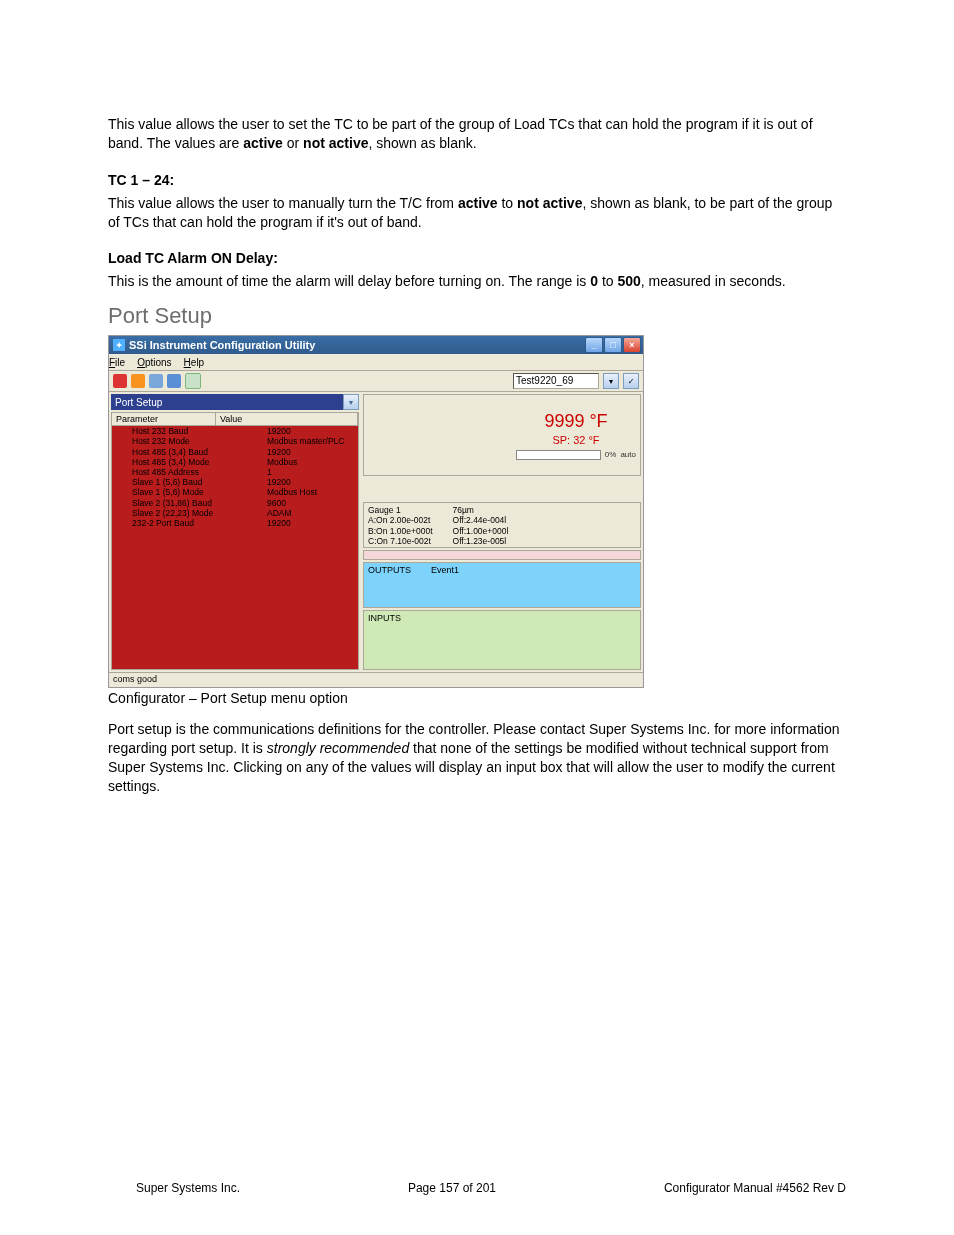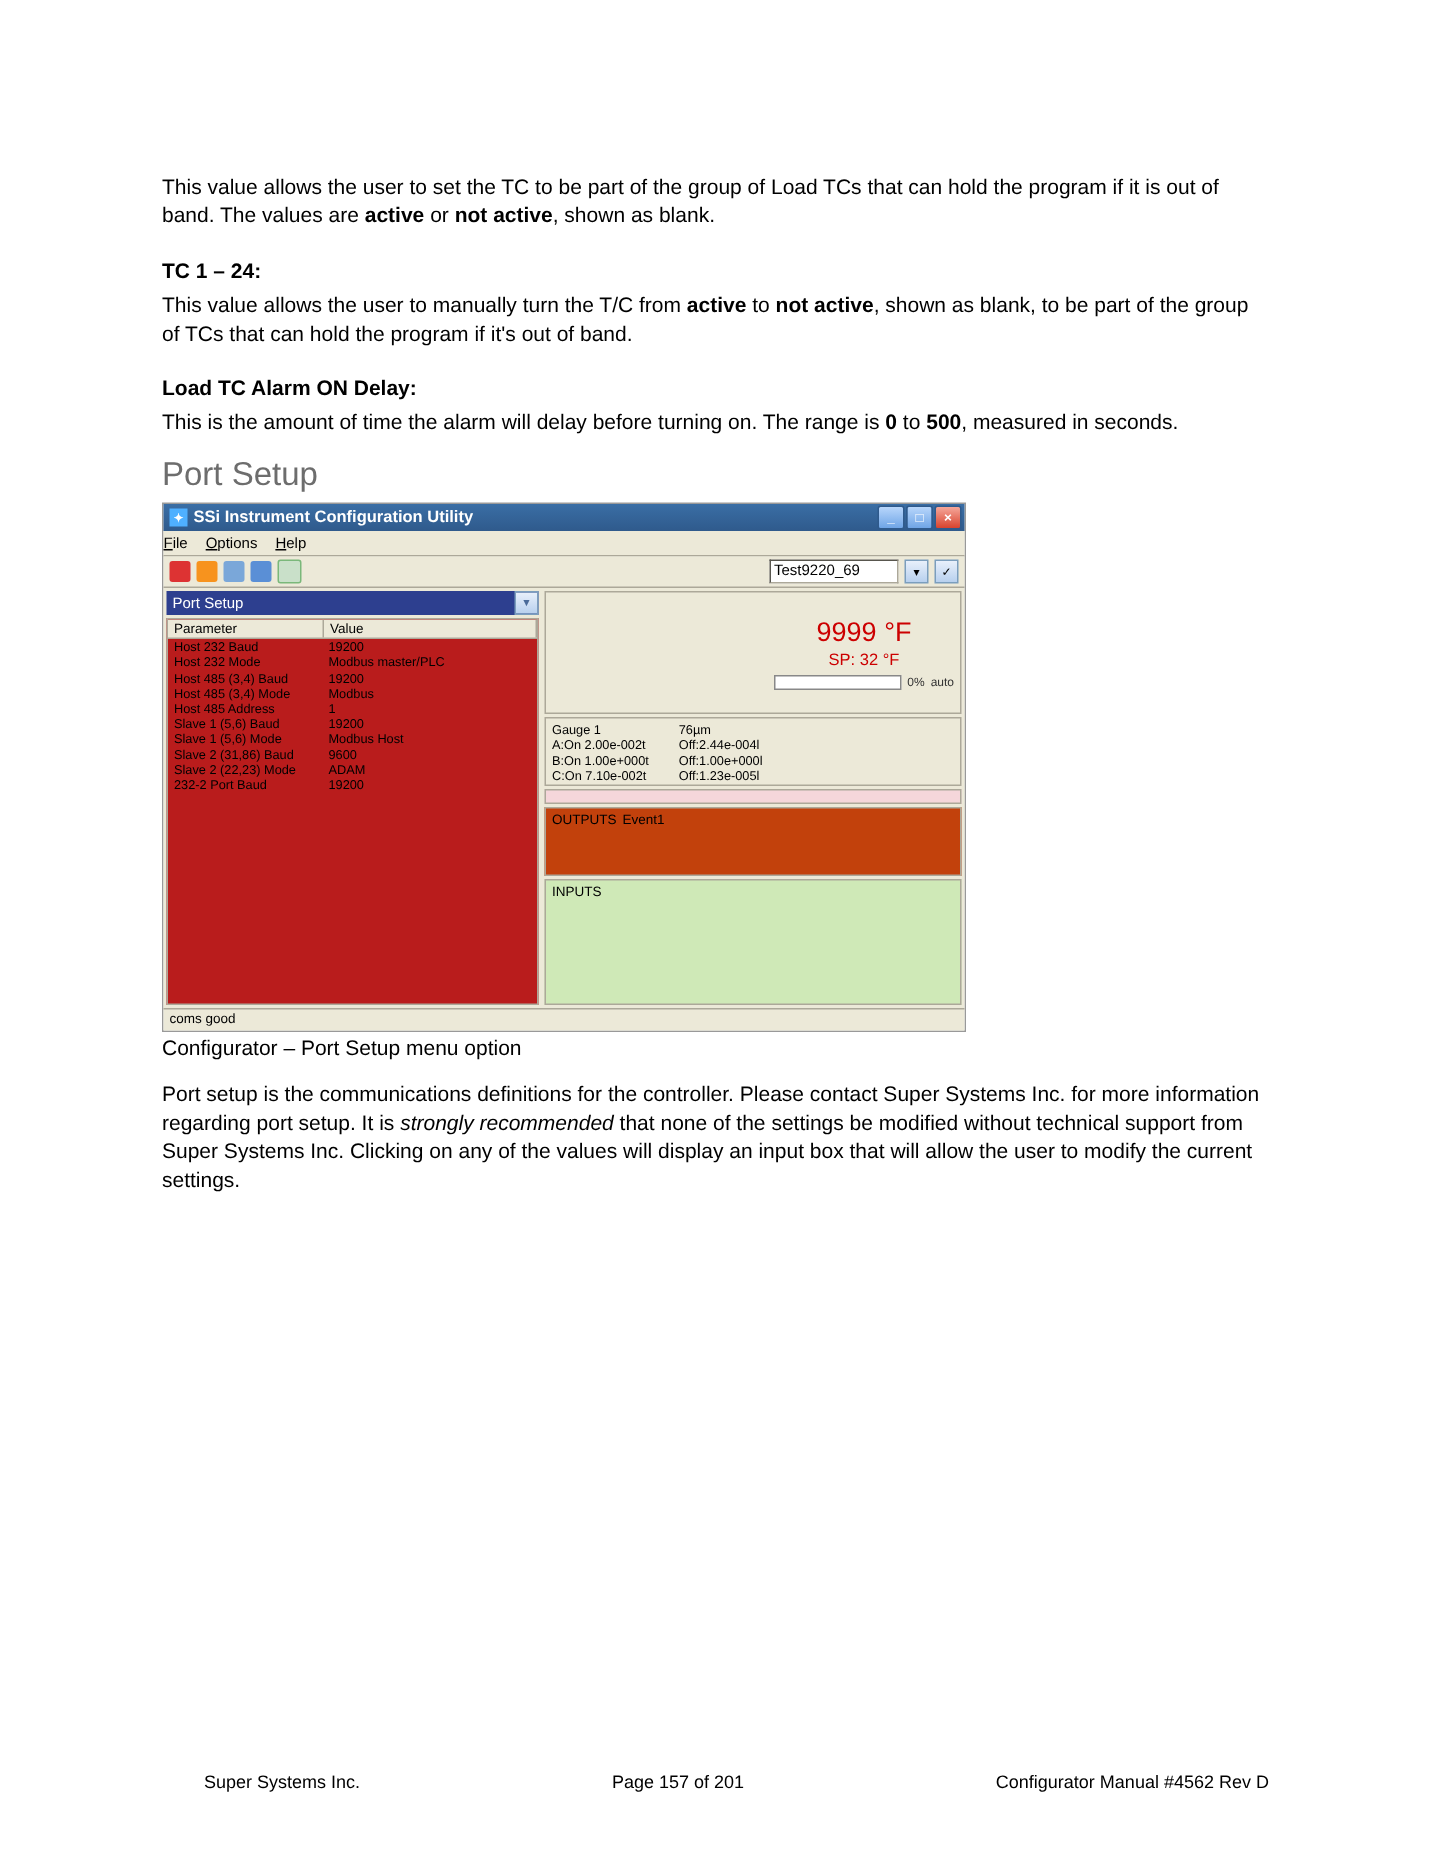--- a/index.html
+++ b/index.html
@@ -127,21 +127,21 @@
   .thead {
     display:flex;
     background:#ece9d8;
     border-bottom:1px solid #aca899;
     font-size:9px;
   }
   .thead div { padding:1px 4px; border-right:1px solid #aca899; }
   .thead .c1 { width:95px; }
   .thead .c2 { flex:1; }
   .trow { display:flex; }
-  .trow div { padding:0 4px; line-height:1.2; }
+  .trow div { padding:0 20px; line-height:1.2; }
   .trow .c1 { width:95px; white-space:nowrap; overflow:hidden; }
   .trow .c2 { flex:1; white-space:nowrap; overflow:hidden; }
   .right-pane {
     flex:1;
     display:flex;
     flex-direction:column;
     padding:2px;
     gap:2px;
   }
   .readout-block {
@@ -170,35 +170,36 @@
     flex:1; height:8px; background:#fff; border:1px solid #888;
   }
   .gauge-block {
     background:#ece9d8;
     border:1px solid #aca899;
     font-size:8.5px;
     padding:2px 4px;
     display:flex;
     gap:20px;
     height:40px;
+    margin-top:24px;
   }
   .gauge-col div { line-height:1.2; }
   .pink-block {
     background:#f5d6da;
     border:1px solid #aca899;
     height:8px;
   }
   .out-block {
-    background:#c2410c;
+    background:#7dd3fc;
     border:1px solid #aca899;
     font-size:9px;
     padding:2px 4px;
     height:40px;
     display:flex;
-    gap:4px;
+    gap:20px;
   }
   .in-block {
     background:#cfe9b7;
     border:1px solid #aca899;
     font-size:9px;
     padding:2px 4px;
     flex:1;
   }
   .statusbar {
     background:#ece9d8;

